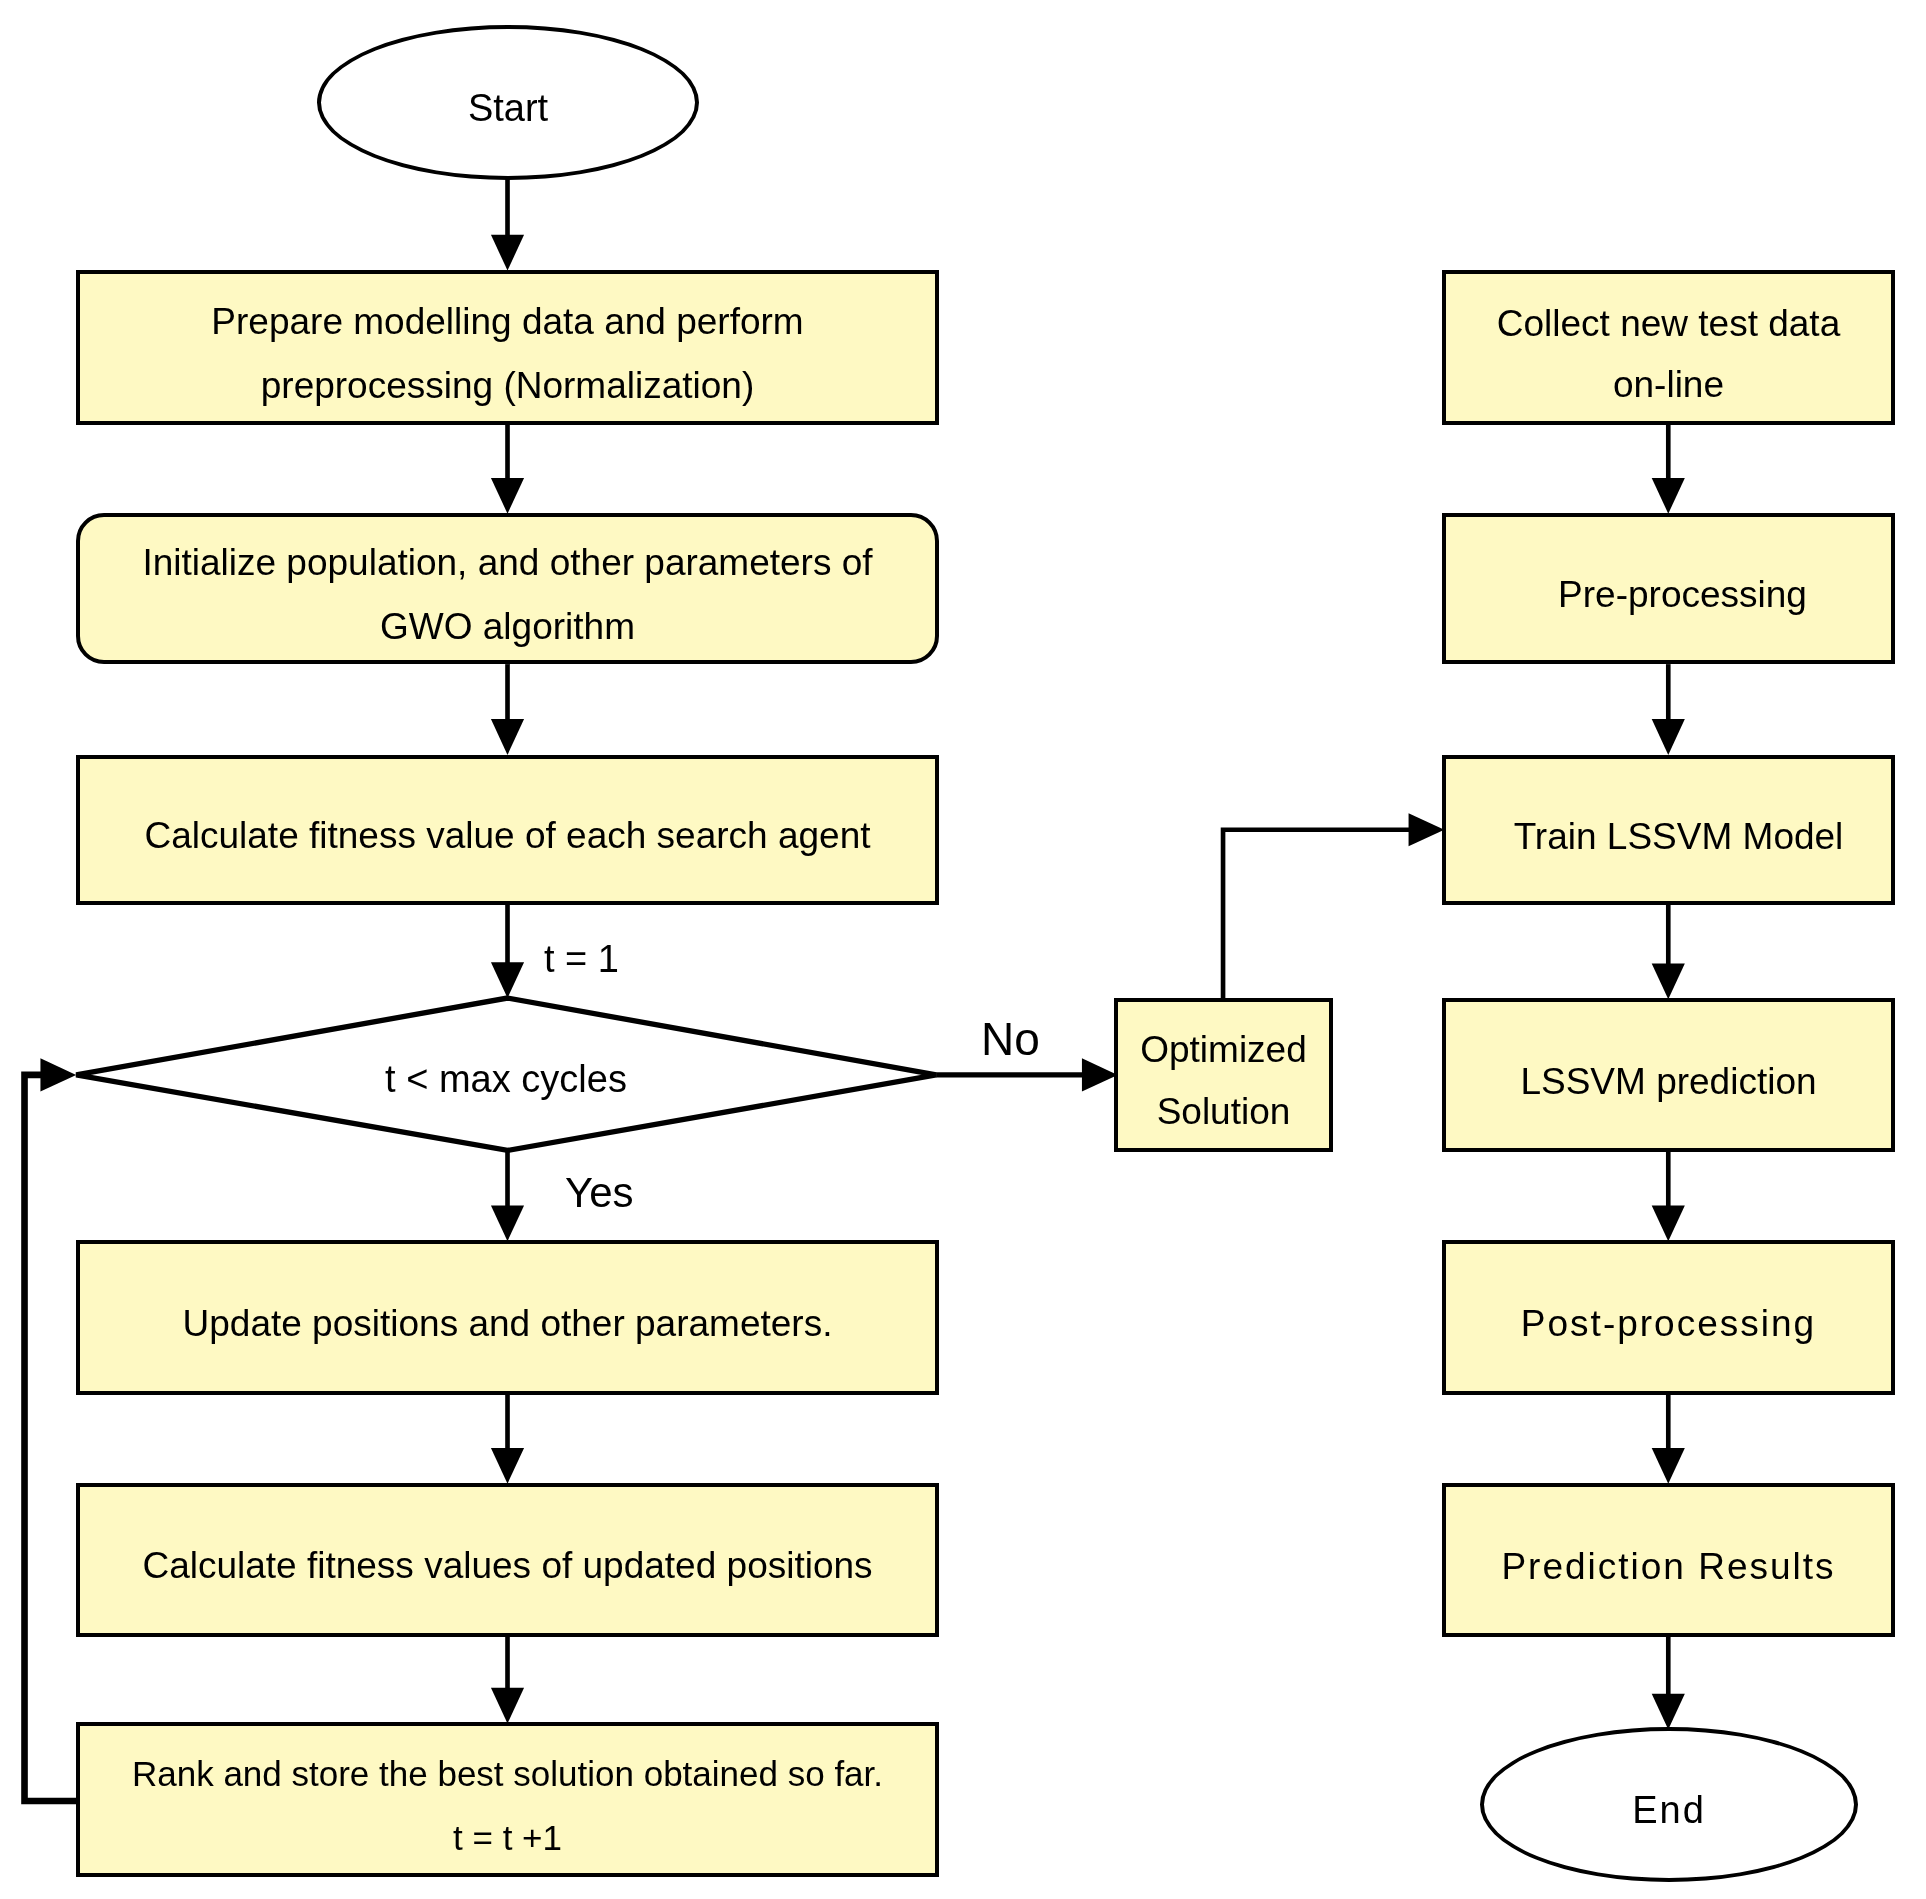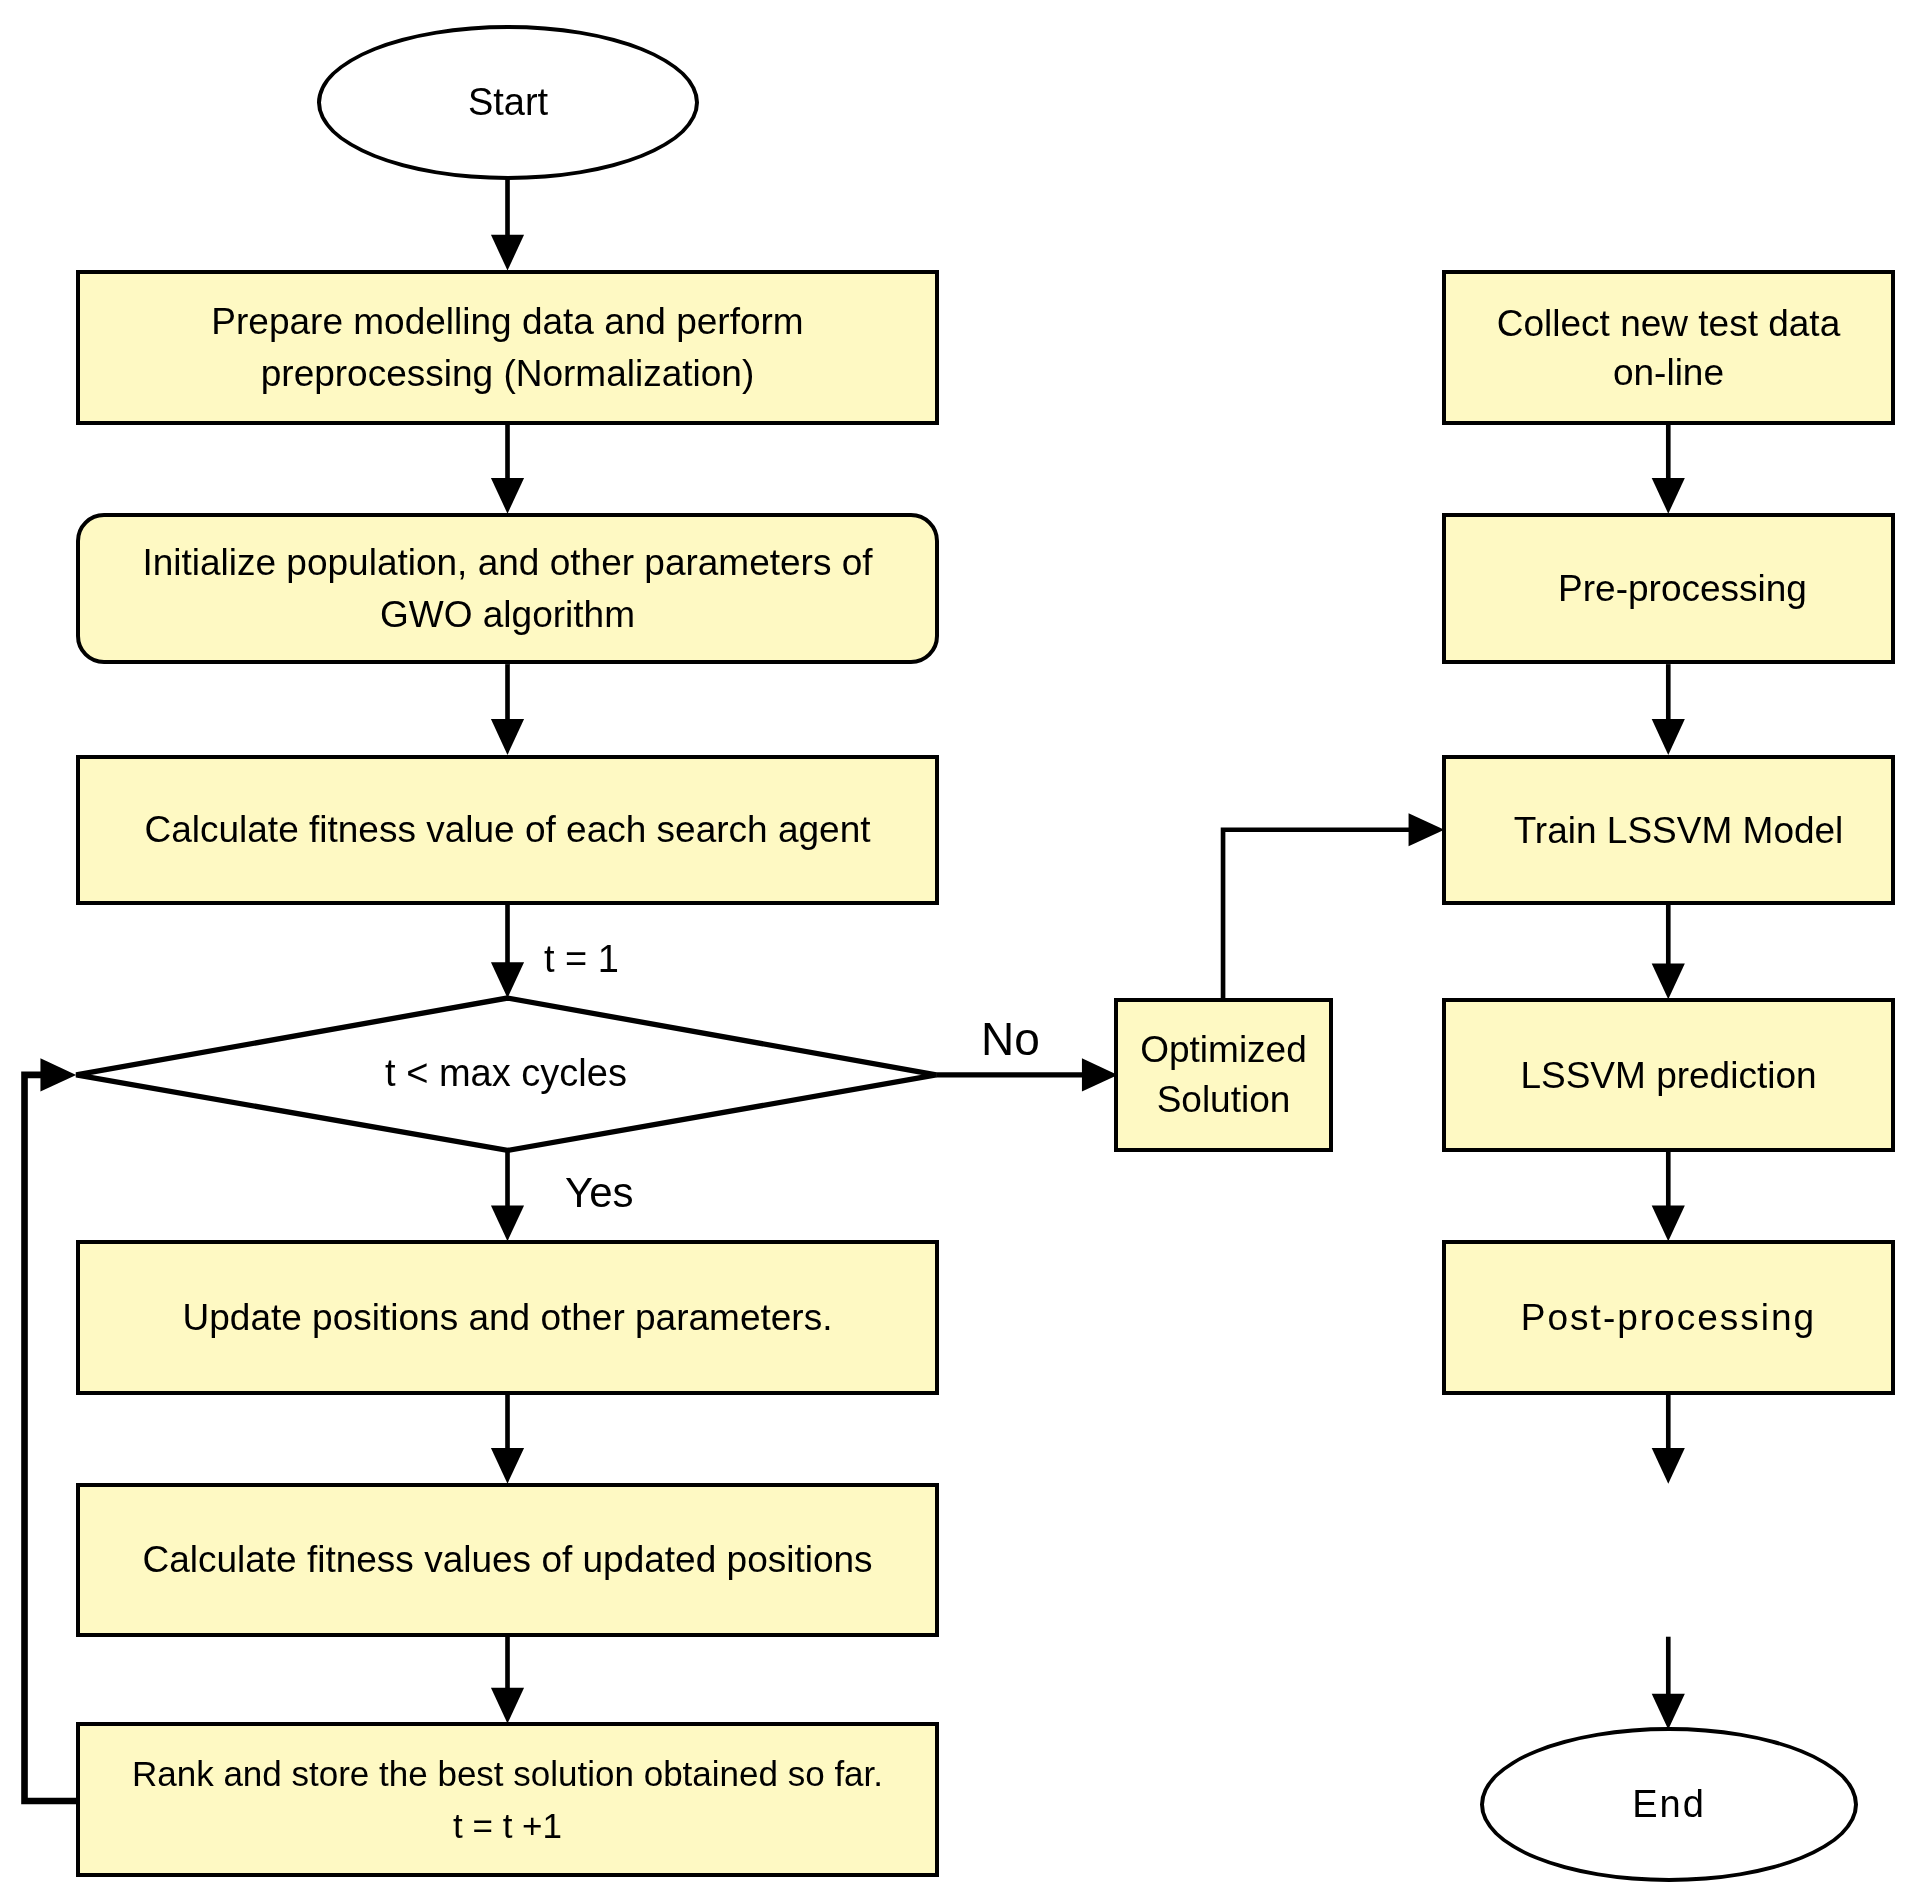--- a/index.html
+++ b/index.html
@@ -36,21 +36,21 @@
   .terminator {
     position: absolute;
     box-sizing: border-box;
     border: 4.6px solid #000000;
     border-radius: 50%;
     background: #ffffff;
     display: flex;
     align-items: center;
     justify-content: center;
   }
-  .ln { white-space: nowrap; display: block; }
+  .ln { white-space: nowrap; display: block; margin-top: 12px; }
 
   
   .lbox { left: 76px; width: 863px; font-size: 37px; line-height: 52px; }
   #box-prepare   { top: 270px;  height: 155px; }
   #box-init      { top: 513px;  height: 151px; border-radius: 28px; }
   #box-fitness   { top: 755px; height: 150px; }
   #box-update    { top: 1240px; height: 155px; }
   #box-fitness2  { top: 1483px; height: 154px; }
   #box-rank      { top: 1722px; height: 155px; font-size: 35px; }
 
@@ -188,19 +188,22 @@
   </div>
   <div class="box rbox" id="box-train">
     <span class="ln">Train LSSVM Model</span>
   </div>
   <div class="box rbox" id="box-lssvmpred">
     <span class="ln">LSSVM prediction</span>
   </div>
   <div class="box rbox" id="box-postproc">
     <span class="ln">Post-processing</span>
   </div>
+  <div class="box rbox" id="box-results">
+    <span class="ln">Prediction Results</span>
+  </div>
 
   <div class="edge-label" id="label-t1">t = 1</div>
   <div class="edge-label" id="label-no">No</div>
   <div class="edge-label" id="label-yes">Yes</div>
 
 </div>
 
 
 </body></html>

